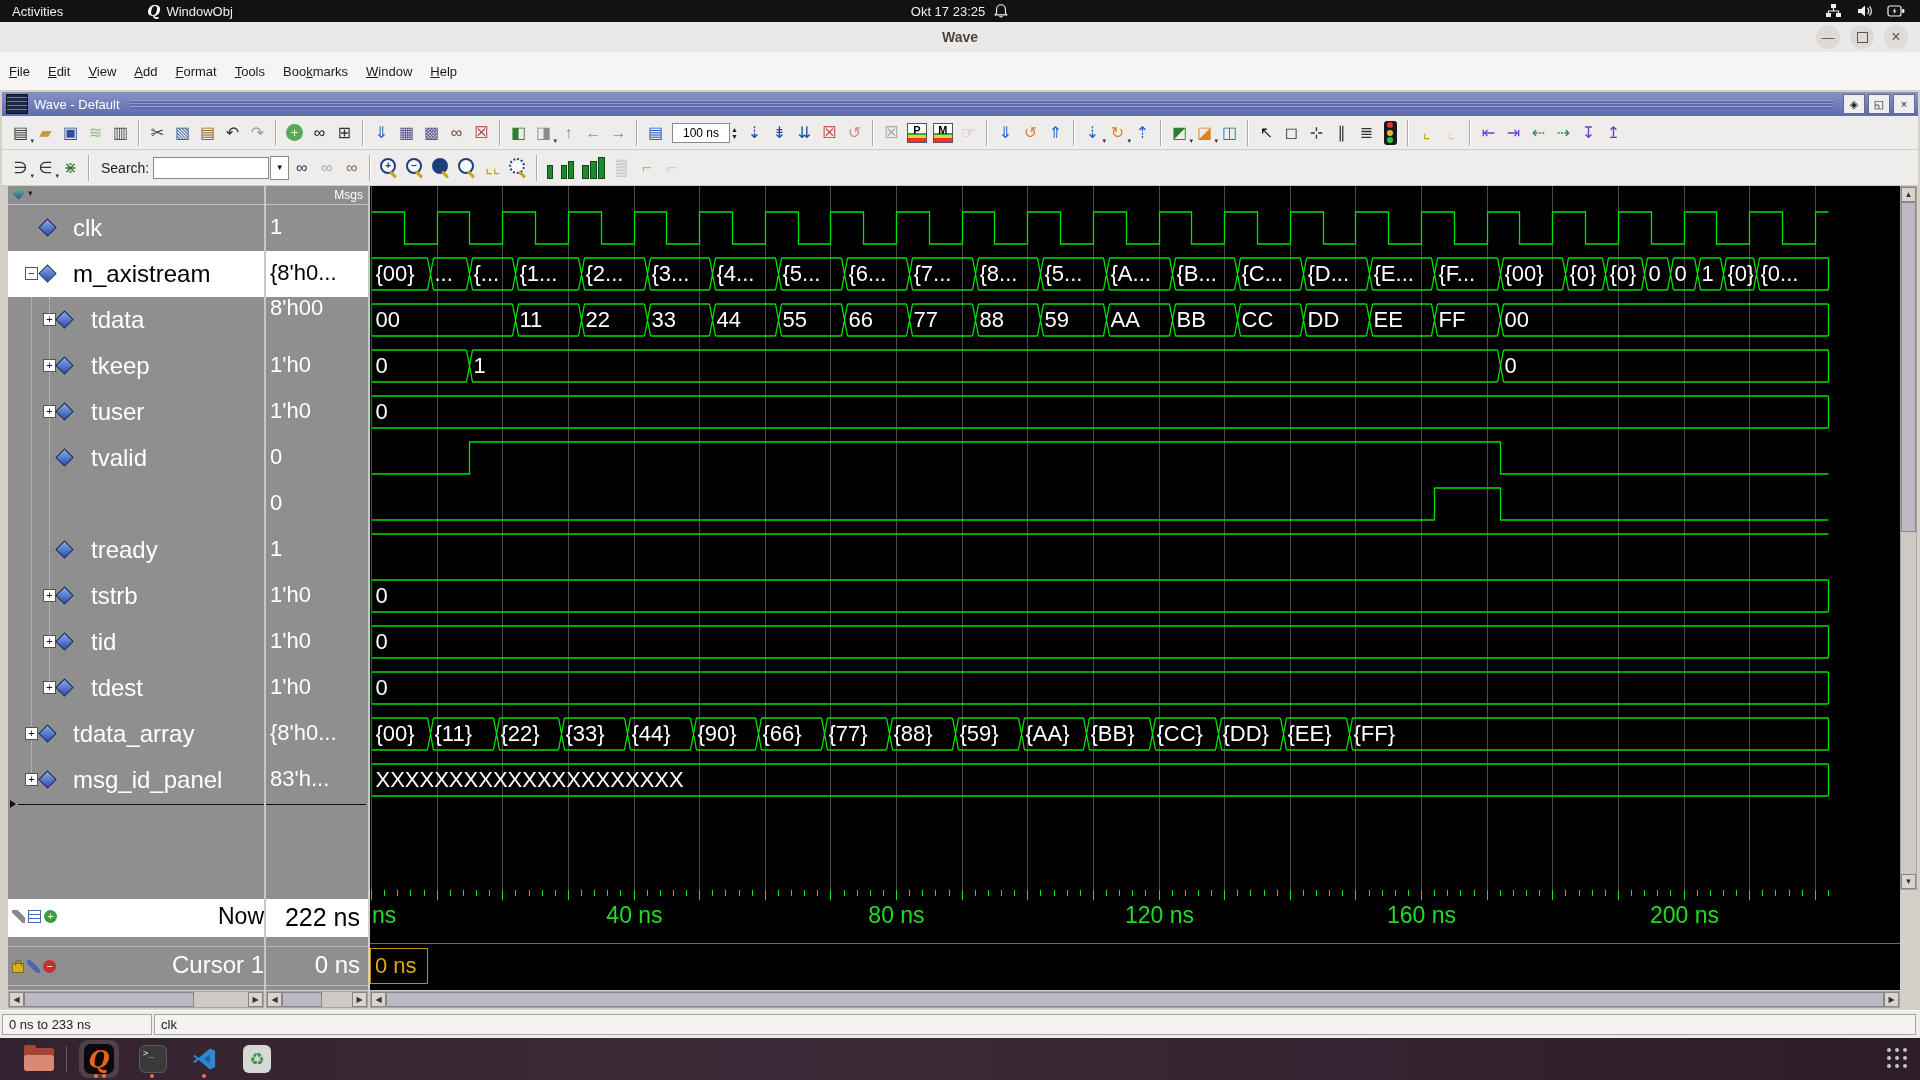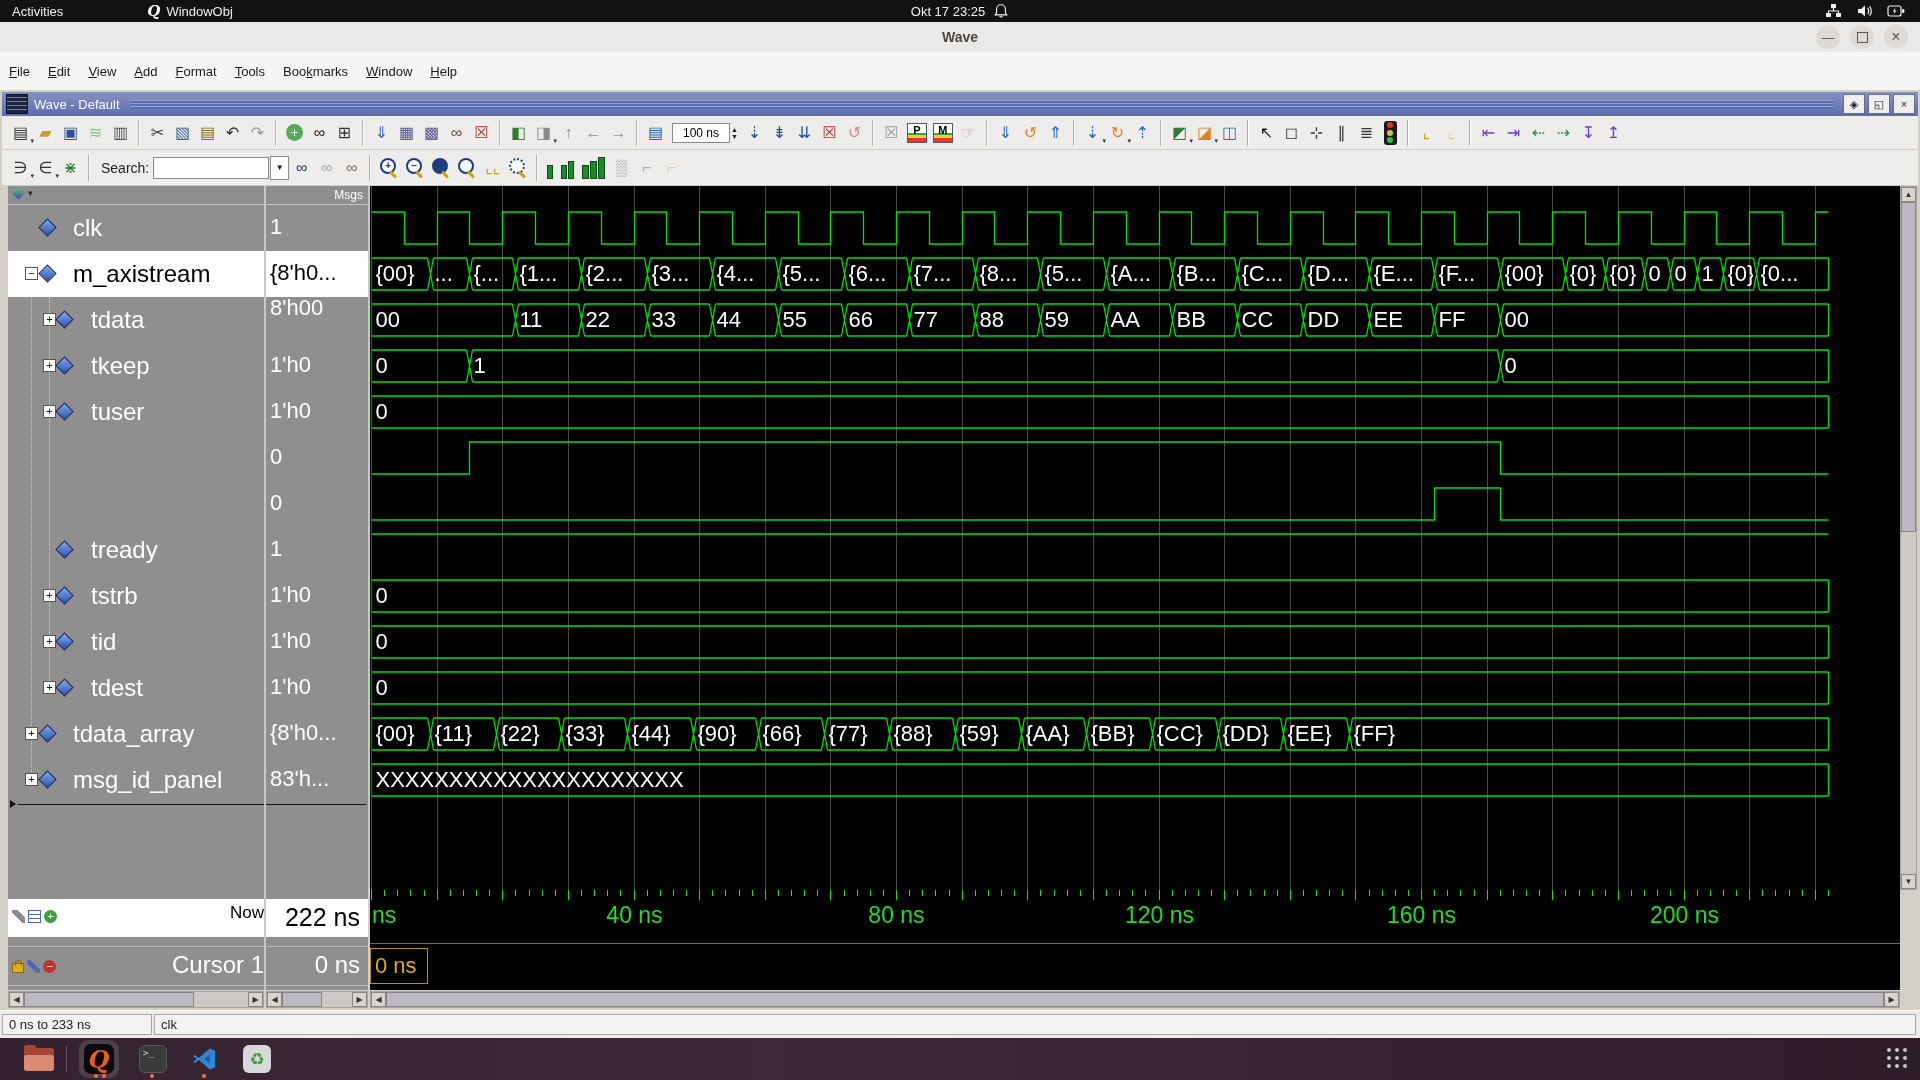--- a/index.html
+++ b/index.html
@@ -103,21 +103,21 @@
   .sc-btn{position:absolute;left:0;width:15px;height:15px;background:#d8d4d0;border:1px solid #8a8682;
     box-sizing:border-box;font-size:8px;color:#333;display:flex;align-items:center;justify-content:center;}
   #vthumb{position:absolute;left:0;top:15px;width:15px;height:330px;background:#bdb9c4;
     border:1px solid #8a8682;box-sizing:border-box;}
   
   #bottom-panel{left:0;top:890px;width:1920px;height:100px;background:#d4d0c8;}
   #bottom-left{position:absolute;left:8px;top:0;width:360px;height:100px;background:#8f8f8f;}
   #now-row{position:absolute;left:0;top:9px;width:360px;height:38px;background:#fff;}
   #cursor-row{position:absolute;left:0;top:56px;width:360px;height:38px;background:#8f8f8f;
     border-top:1px solid #b8b8b8;border-bottom:1px solid #b8b8b8;}
-  .bl-name{position:absolute;right:104px;top:4px;font-size:17px;}
+  .bl-name{position:absolute;right:104px;top:4px;font-size:23px;}
   .bl-val{position:absolute;right:8px;top:4px;font-size:25px;}
   .bl-sep{position:absolute;left:256px;top:0;width:2px;height:100%;background:#c8c8c8;}
   .mini-icons{position:absolute;left:4px;top:11px;display:flex;gap:3px;align-items:center;}
   .mi{width:13px;height:13px;position:relative;display:block;}
   .mi-pencil{background:linear-gradient(45deg,transparent 40%,#8a8a8a 40% 70%,transparent 70%);}
   .mi-grid{border:1px solid #4a6ab0;box-sizing:border-box;
     background:repeating-linear-gradient(0deg,#fff 0 3px,#4a6ab0 3px 4px),#fff;}
   .mi-plus{background:#3a9e3a;border-radius:50%;color:#fff;font-size:11px;line-height:13px;text-align:center;}
   .mi-lock{width:10px;height:8px;background:#d8b21c;border:1px solid #8a6a00;margin-top:4px;}
   .mi-lock::before{content:"";position:absolute;left:2px;top:-4px;width:5px;height:5px;
@@ -382,20 +382,24 @@
       </div>
       <div class="sig-row" style="top: 157px;">
         <span class="exp" style="left:35px">+</span>
         <span class="dia" style="left:50px"></span>
         <span class="sig-name" style="left:83px">tkeep</span>
       </div>
       <div class="sig-row" style="top: 203px;">
         <span class="exp" style="left:35px">+</span>
         <span class="dia" style="left:50px"></span>
         <span class="sig-name" style="left:83px">tuser</span>
+      </div>
+      <div class="sig-row" style="top: 249px;">
+        <span class="dia" style="left:50px"></span>
+        <span class="sig-name" style="left:83px">tvalid</span>
       </div>
       <div class="sig-row" style="top: 341px;">
         <span class="dia" style="left:50px"></span>
         <span class="sig-name" style="left:83px">tready</span>
       </div>
       <div class="sig-row" style="top: 387px;">
         <span class="exp" style="left:35px">+</span>
         <span class="dia" style="left:50px"></span>
         <span class="sig-name" style="left:83px">tstrb</span>
       </div>

